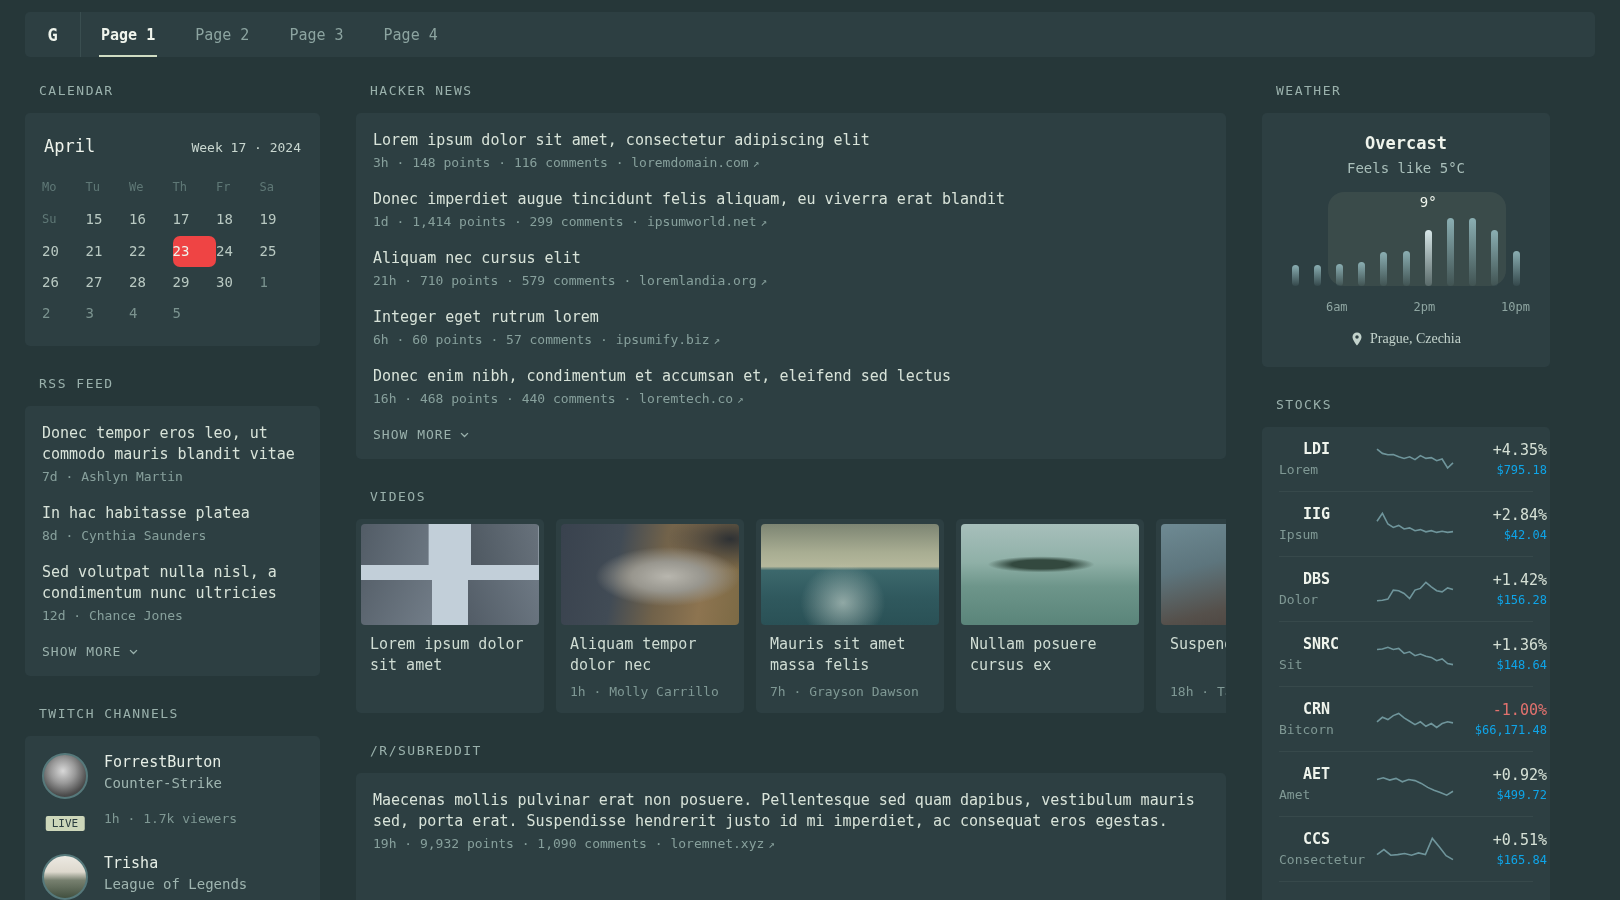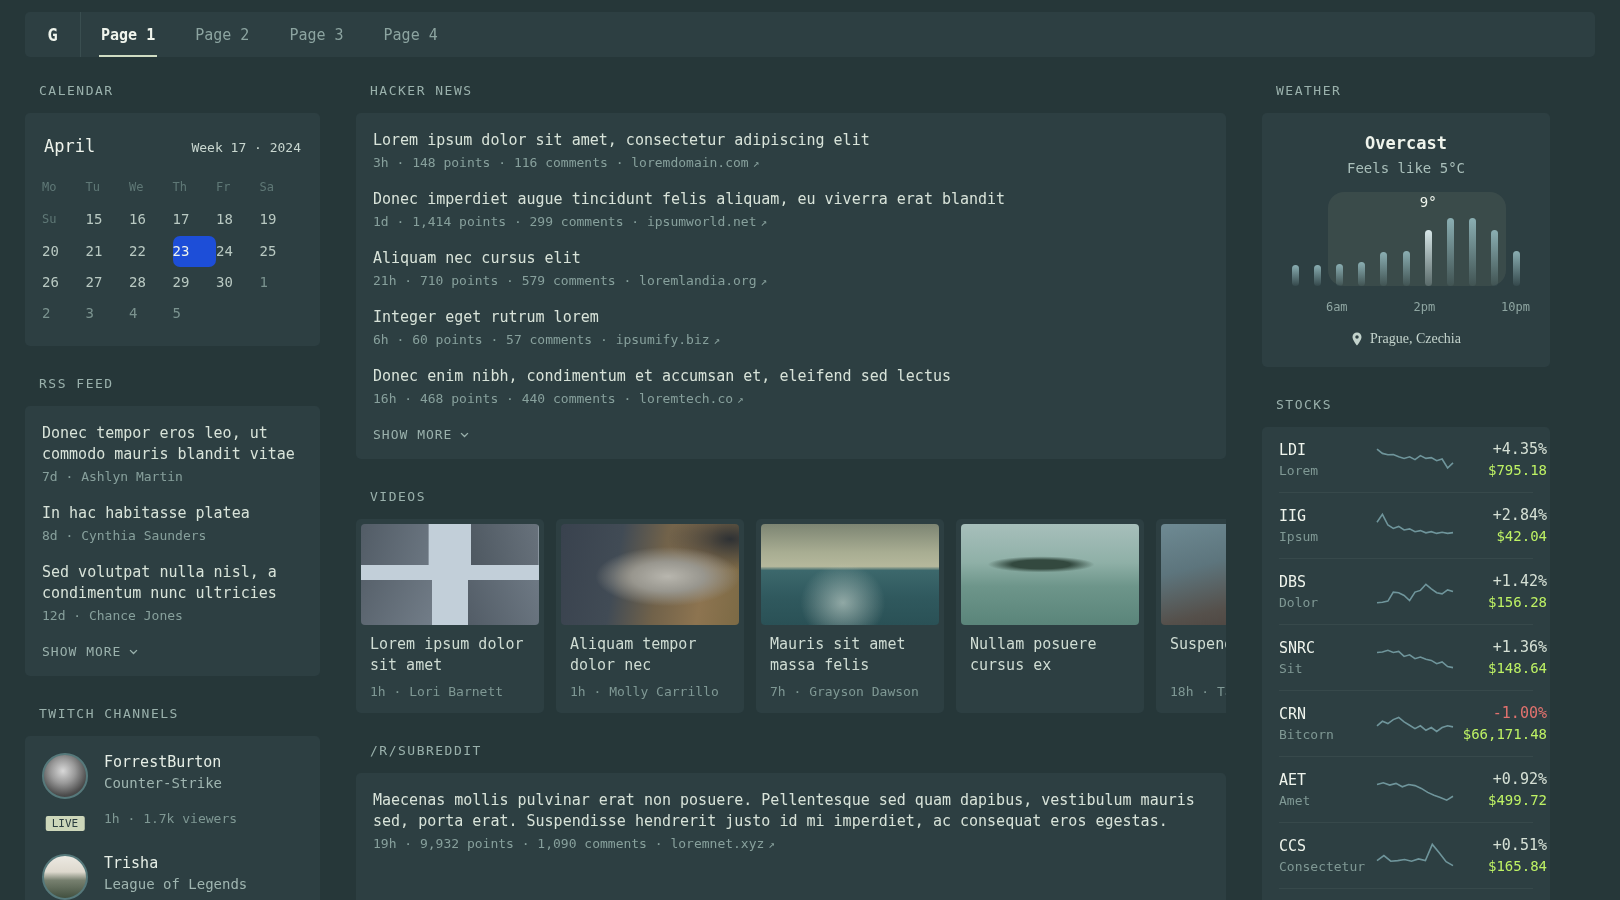--- a/index.html
+++ b/index.html
@@ -33,21 +33,21 @@
   .sec-title{font-size:13px;font-weight:normal;letter-spacing:1.5px;color:#9ab1ac;margin:0 0 15px 14px;}
   .card{background:var(--card);border-radius:5px;padding:17px;}
   
   .cal-head{display:flex;justify-content:space-between;align-items:baseline;padding:6px 2px 0;}
   .cal-month{font-size:17px;color:var(--bright);}
   .cal-week{font-size:13px;color:#c9d7d0;margin-left:9px;}
   .cal-grid{display:grid;grid-template-columns:repeat(6,1fr);margin-top:16px;text-align:left;}
   .cal-dow{font-size:12px;color:var(--dim);padding:8px 0 10px;}
   .cal-day{font-size:14px;color:#b9c9c2;height:31px;line-height:31px;border-radius:7px;cursor:default;}
   .cal-day.dim{color:#7b938f;}
-  .cal-day.selected{background:#1d4ed8;color:var(--bright);}
+  .cal-day.selected{background:#ef4444;color:var(--bright);}
   
   .feed-item{margin-bottom:19px;}
   .feed-title{font-size:15px;line-height:21px;color:#d8e3d9;cursor:pointer;}
   .feed-meta{font-size:13px;color:var(--muted);margin-top:4px;}
   .show-more{background:none;border:none;display:flex;align-items:center;gap:7px;
     color:#9ab1ac;font-family:inherit;font-size:13px;letter-spacing:1px;cursor:pointer;padding:2px 0 0;}
   .show-more svg{stroke:#9ab1ac;}
   .arrow{font-size:11px;color:var(--muted);margin-left:4px;}
   
   .tw-row{display:flex;gap:16px;margin-bottom:28px;cursor:pointer;}
@@ -100,28 +100,28 @@
   .bar-label{position:absolute;top:-22px;left:50%;transform:translateX(-50%);font-size:14px;color:var(--bright);white-space:nowrap;}
   .time-labels{display:flex;margin-top:8px;}
   .time-label{flex:1;font-size:12px;color:#8fa6a2;white-space:nowrap;}
   .w-loc{display:flex;align-items:center;justify-content:center;gap:7px;margin-top:17px;font-size:14px;color:#c3d3cc;font-family:Liberation Serif, serif;}
   .w-loc svg{fill:#c3d3cc;}
   
   .stocks-card{padding:0 17px;}
   .stock-row{display:flex;align-items:center;padding:13px 0 14px;border-bottom:1px solid #37494b;cursor:pointer;}
   .stock-row:last-child{border-bottom:none;}
   .stock-left{width:96px;flex-shrink:0;}
-  .stock-sym{font-size:15px;font-weight:normal;color:var(--bright);}
+  .stock-sym{font-size:15px;font-weight:bold;color:var(--bright);margin-left:24px;}
   .stock-name{font-size:13px;color:#7f9894;margin-top:4px;}
   .spark{width:80px;height:34px;flex-shrink:0;margin:0 auto;display:block;}
   .spark-wrap{flex:1;}
   .stock-right{width:92px;flex-shrink:0;text-align:right;}
   .stock-change{font-size:15px;color:#d5e0d5;}
   .stock-change.neg{color:var(--neg);}
-  .stock-price{font-size:14px;color:#bef264;margin-top:4px;}
+  .stock-price{font-size:12px;color:#0ea5e9;margin-top:4px;}
 </style>
 </head>
 <body>
 
 <div class="page">
 
   <div class="nav">
     <div class="logo">G</div>
     <div class="tab-bar">
         <div class="tab active">Page 1</div>
@@ -274,21 +274,20 @@
           </button>
         </div>
       </div>
 
       <div class="section">
         <h2 class="sec-title">VIDEOS</h2>
         <div class="video-row" id="video-row">
             <div class="video-card">
               <div class="thumb thumb-towers"></div>
               <div class="video-title">Lorem ipsum dolor sit amet consectetu…</div>
-              <div class="video-meta">1h · Lori Barnett</div>
             </div>
             <div class="video-card">
               <div class="thumb thumb-camera"></div>
               <div class="video-title">Aliquam tempor dolor nec pharetra…</div>
               <div class="video-meta">1h · Molly Carrillo</div>
             </div>
             <div class="video-card">
               <div class="thumb thumb-sea"></div>
               <div class="video-title">Mauris sit amet massa felis</div>
               <div class="video-meta">7h · Grayson Dawson</div>

